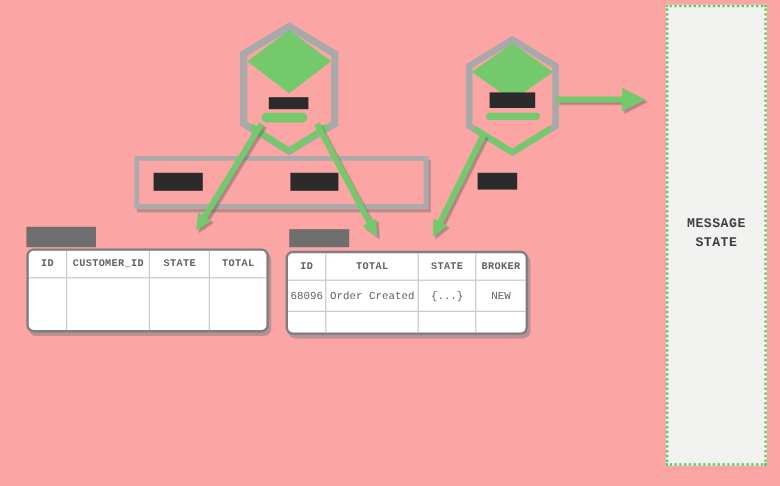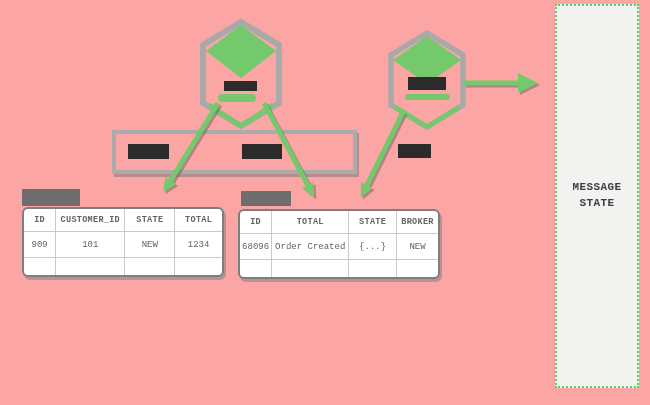--- a/index.html
+++ b/index.html
@@ -156,26 +156,20 @@
     <table>
         <thead>
           <tr>
             <th>ID</th>
             <th>CUSTOMER_ID</th>
             <th>STATE</th>
             <th>TOTAL</th>
           </tr>
         </thead>
         <tbody>
-          <tr>
-            <td>909</td>
-            <td>101</td>
-            <td>NEW</td>
-            <td>1234</td>
-          </tr>
           <tr>
             <td></td>
             <td></td>
             <td></td>
             <td></td>
           </tr>
         </tbody>
       </table>
   </div>
   <div class="db-table outbox">

